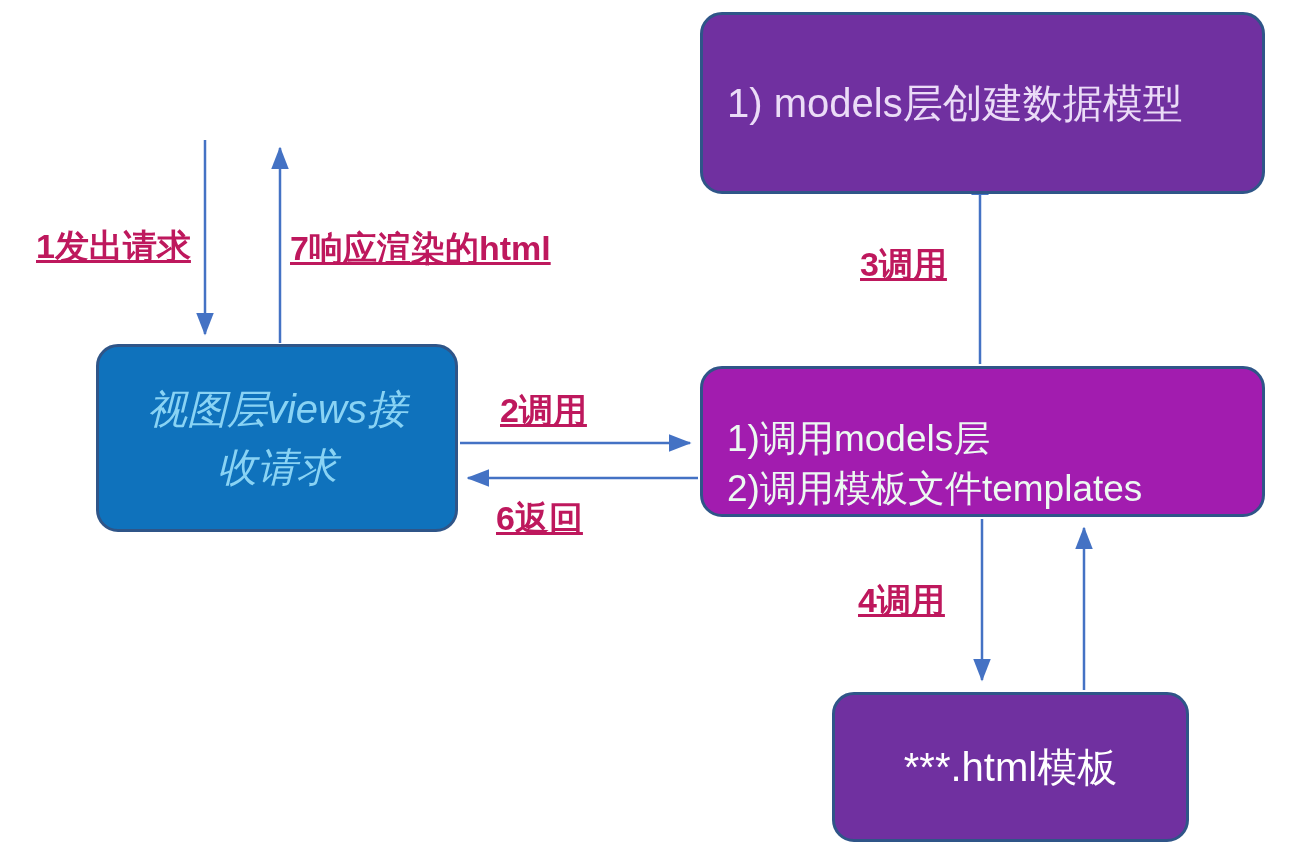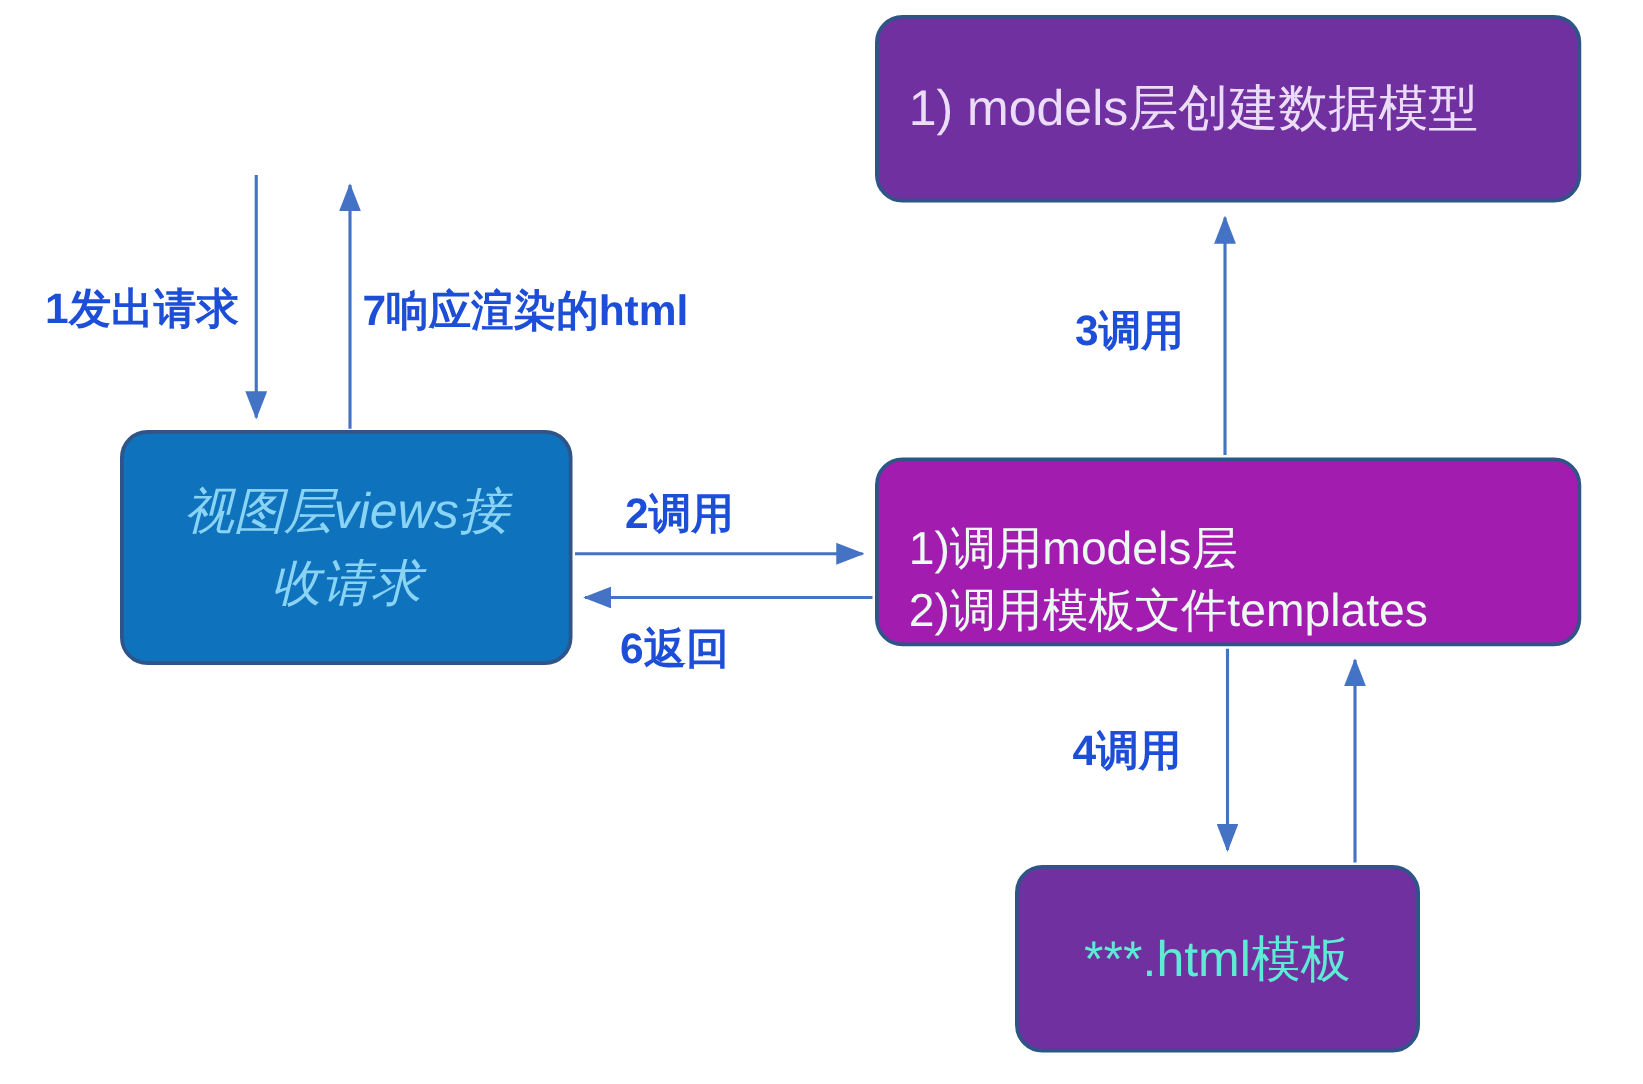--- a/index.html
+++ b/index.html
@@ -26,48 +26,49 @@
   }
   .node.center { align-items: center; text-align: center; }
   .node.left   { align-items: flex-start; text-align: left; padding-left: 24px; padding-right: 12px; }
 
   .node-browser {
     left: 97px; top: 33px; width: 360px; height: 104px;
     background: #E8803A; color: #FDF3EA;
     font-size: 40px; border-radius: 20px;
   }
   .node-models {
-    left: 700px; top: 12px; width: 565px; height: 150px;
+    left: 700px; top: 12px; width: 565px; height: 182px;
     background: #7030A0; color: #EBDCF7;
     font-size: 40px; line-height: 1.32;
   }
   .node-views {
     left: 96px; top: 344px; width: 362px; height: 188px;
     background: #0F72BC; color: #89D3F4;
     font-size: 40px; line-height: 1.45;
     padding: 0 28px;
     font-style: italic;
   }
   .node-controller {
     left: 700px; top: 366px; width: 565px; height: 151px;
     background: #a21caf; color: #ECFAF1;
     font-size: 37px; line-height: 1.35; justify-content: flex-end;
   }
   .node-template {
-    left: 812px; top: 692px; width: 324px; height: 150px;
-    background: #7030A0; color: #5eead4;
+    left: 832px; top: 692px; width: 357px; height: 150px;
+    background: #7030A0; color: #ffffff;
     font-size: 40px;
   }
 
   .edge-label {
     position: absolute;
     font-weight: bold;
     font-size: 34px;
-    color: #1d4ed8;
+    color: #be185d;
     white-space: nowrap;
+    text-decoration: underline;
   }
   #lbl-request   { left: 36px;   top: 224px; }
   #lbl-response  { left: 290px;  top: 226px; }
   #lbl-call2     { left: 500px;  top: 388px; }
   #lbl-return6   { left: 496px;  top: 496px; }
   #lbl-call3     { left: 860px;  top: 242px; }
   #lbl-call4     { left: 858px;  top: 578px; }
   #lbl-return5   { left: 1102px; top: 590px; }
 
   svg.arrows {

